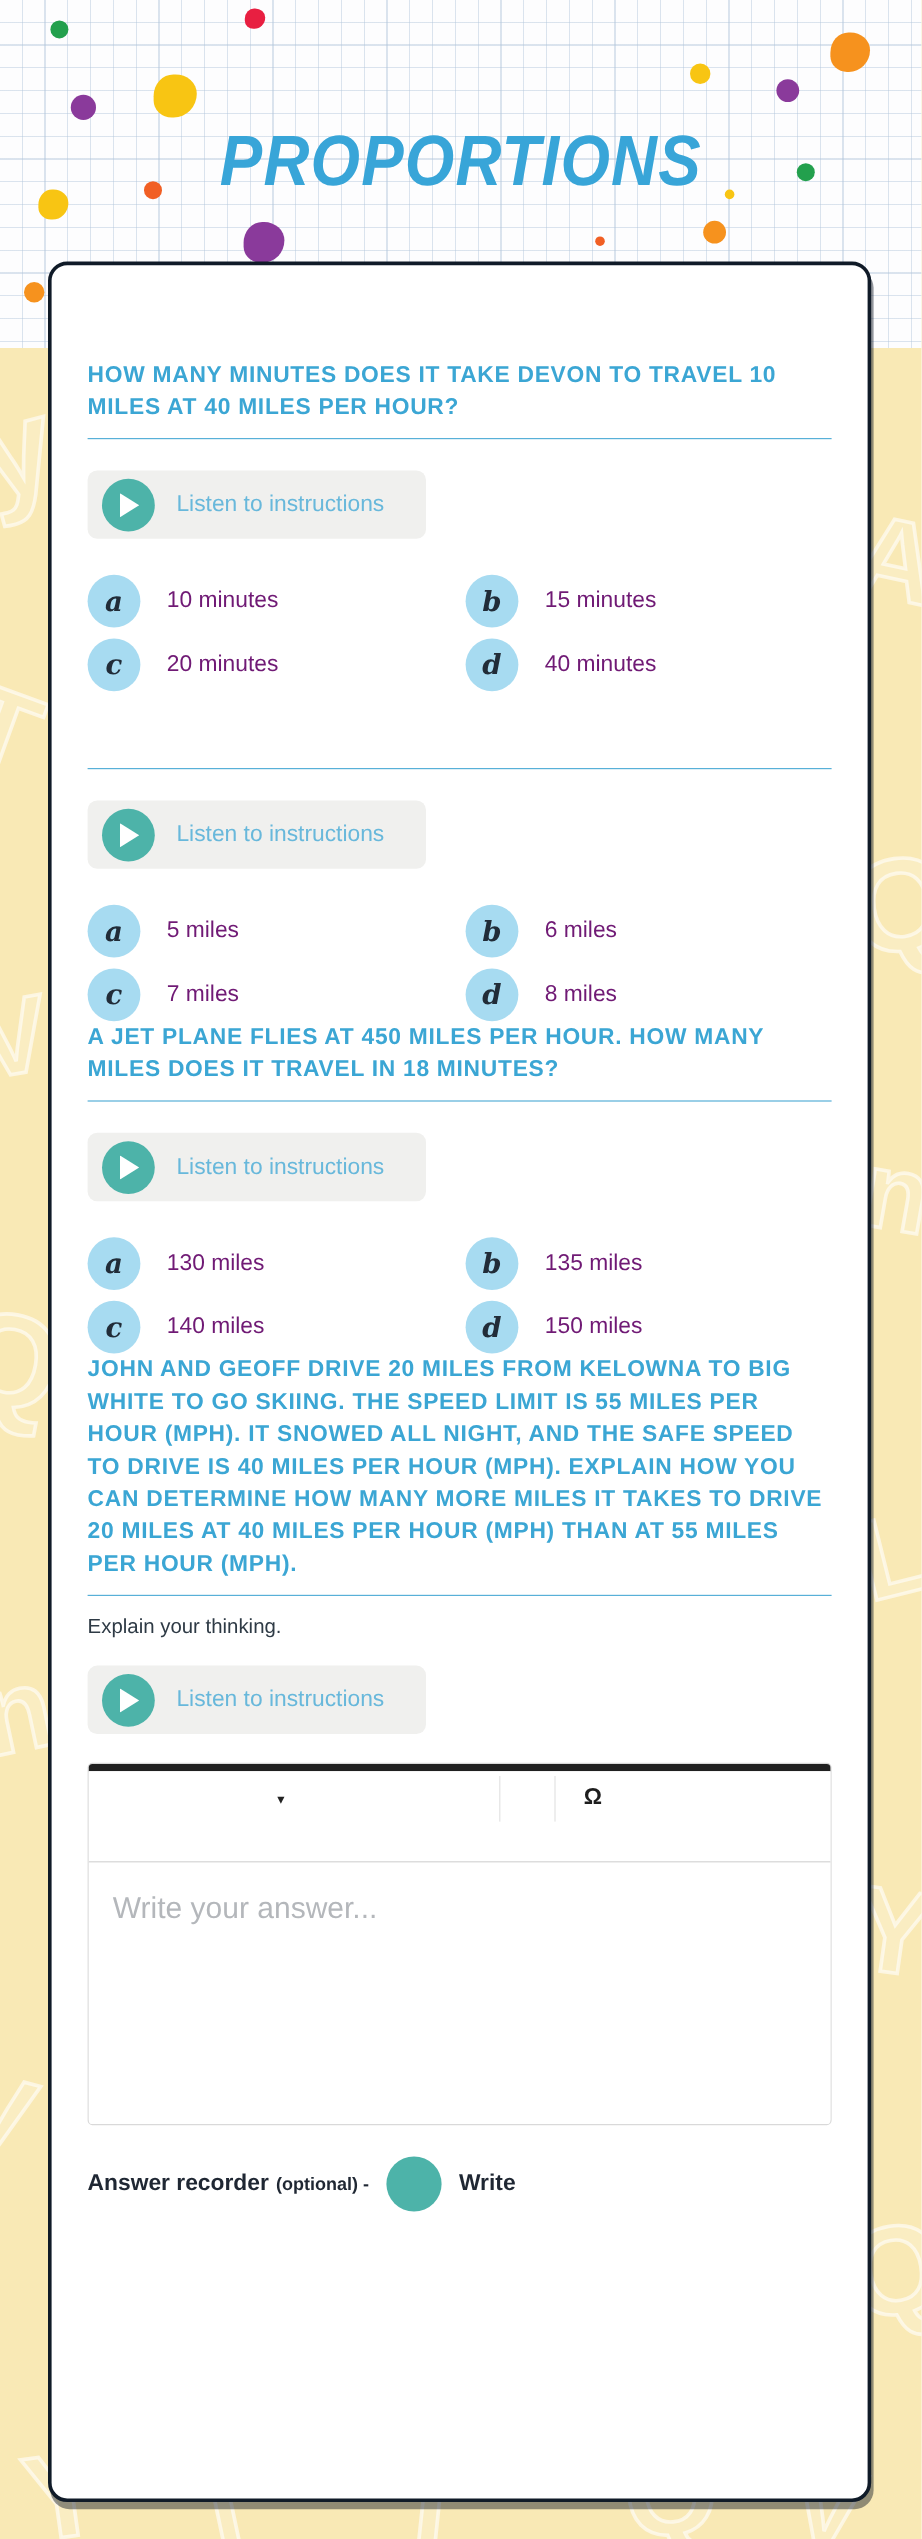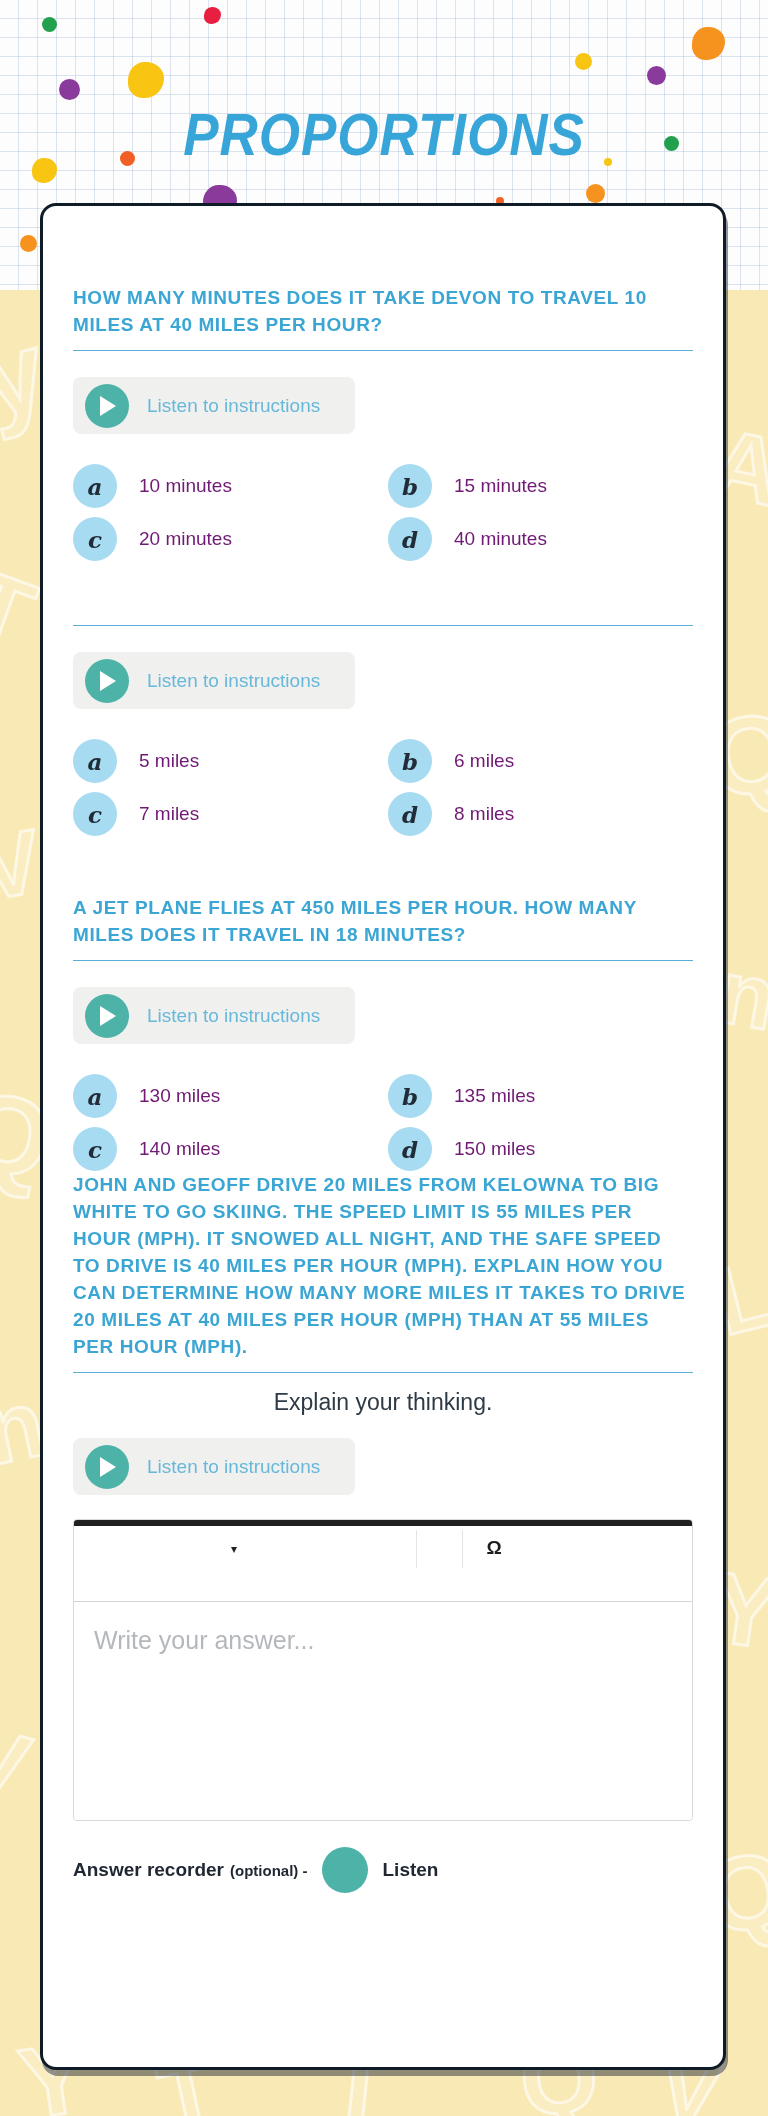--- a/index.html
+++ b/index.html
@@ -38,32 +38,32 @@
     position:absolute; top:104px; left:0; width:100%;
     text-align:center;
     font-size:53px; font-weight:bold; font-style:italic;
     letter-spacing:1px;
     color:#38a5d8;
     transform:scaleY(1.12);
   }
 
   
   .card {
-    position:absolute; left:40px; top:203px; width:686px; height:1867px; z-index:2;
+    position:absolute; left:40px; top:218px; width:686px; height:1867px; z-index:2;
     background:#ffffff;
     border:3px solid #101b28;
     border-radius:16px;
     box-shadow:2px 6px 0 rgba(16,24,38,0.45);
     padding:0 30px;
   }
 
   .question-block { position:relative; }
   .qb-1 { margin-top:78px; }
   .qb-2 { margin-top:64px; }
-  .qb-3 { margin-top:58px; }
+  .qb-3 { }
   .qb-4 { }
 
   .question-text {
     color:#3ba6d4;
     font-weight:bold;
     font-size:19px;
     line-height:27px;
     letter-spacing:0.6px;
     text-transform:uppercase;
   }
@@ -97,21 +97,21 @@
     width:44px; height:44px; border-radius:50%;
     background:#a7dbf1;
     display:flex; align-items:center; justify-content:center;
     font-family:"DejaVu Serif", serif;
     font-style:italic; font-weight:bold;
     font-size:23px; color:#212c38;
     flex:0 0 auto;
   }
   .option-label { font-size:19px; color:#701a75; }
 
-  .explain-prompt { margin-top:16px; font-size:23px; color:#2e3a45;text-align:center; }
+  .explain-prompt { margin-top:16px; font-size:17px; color:#2e3a45; }
   .qb-4 .listen-btn { margin-top:22px; }
 
   
   .editor { margin-top:24px; border:1px solid #d9d9d9; border-radius:4px; }
   .editor-top-bar { height:6px; background:#202020; border-radius:3px 3px 0 0; }
   .editor-toolbar {
     position:relative; height:76px;
     border-bottom:1px solid #d5d5d5;
     background:#fff;
   }
@@ -313,17 +313,17 @@
           <span>Ω</span>
         </button>
       </div>
       <textarea class="editor-textarea" placeholder="Write your answer..." style=""></textarea>
     </div>
 
     <div class="recorder-row">
       <span class="recorder-label">Answer recorder</span>
       <span class="recorder-optional">(optional) -</span>
       <button class="voice-btn"></button>
-      <span class="voice-label">Listen</span>
+      <span class="voice-label">Write</span>
     </div>
   </section>
 
 </div>
 
 </body></html>

